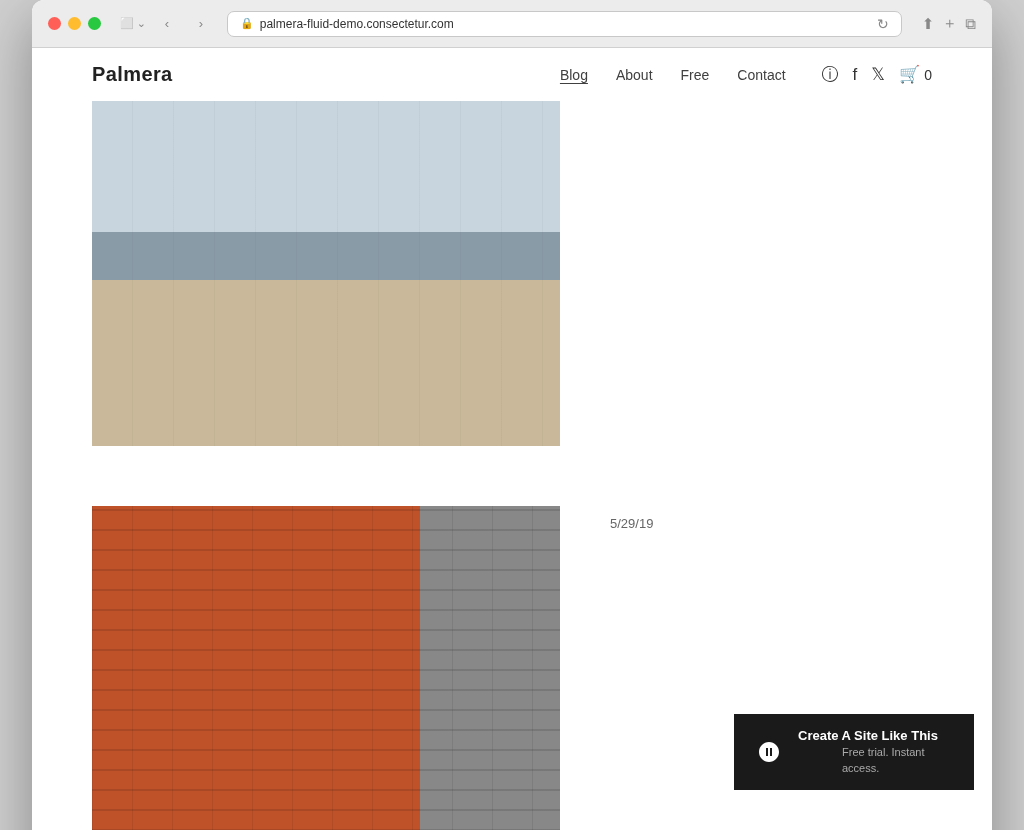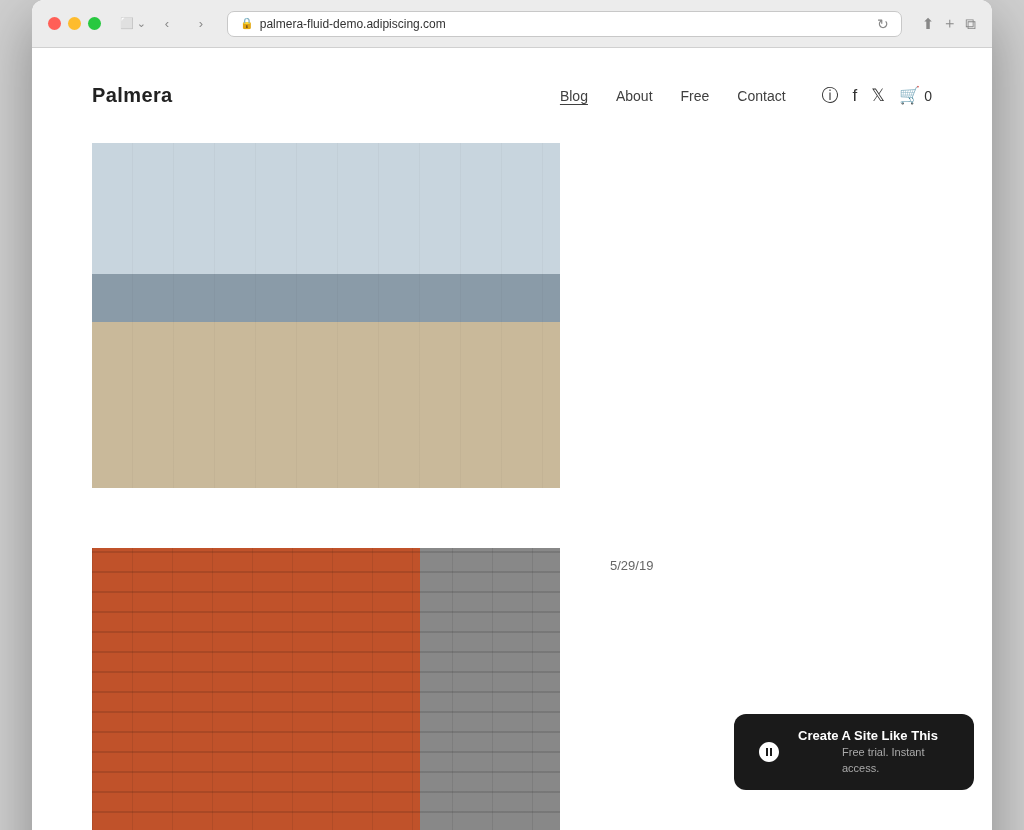--- a/index.html
+++ b/index.html
@@ -120,21 +120,21 @@
     .website {
       background: #ffffff;
       flex: 1;
       overflow: hidden;
     }
 
     
     .site-nav {
       display: flex;
       align-items: center;
-      padding: 36px 60px;
+      padding: 15px 60px;
       justify-content: space-between;
     }
 
     .site-logo {
       font-size: 20px;
       font-weight: 600;
       color: #222;
       letter-spacing: 0.02em;
     }
 
@@ -292,21 +292,21 @@
     }
 
     
     .sq-banner {
       position: fixed;
       bottom: 40px;
       right: 50px;
       background: #1a1a1a;
       color: #ffffff;
       padding: 14px 20px;
-      border-radius: 12px;
+      border-radius: 0;
       display: flex;
       align-items: center;
       gap: 14px;
       z-index: 100;
       width: 240px;
     }
 
     .sq-logo {
       width: 30px;
       height: 30px;
@@ -352,21 +352,21 @@
     </div>
 
     <div class="browser-controls">
       <button class="browser-btn sidebar-toggle">⬜ ⌄</button>
       <button class="browser-btn">‹</button>
       <button class="browser-btn">›</button>
     </div>
 
     <div class="url-bar">
       <span class="lock-icon">🔒</span>
-      <span>palmera-fluid-demo.adipiscing.com</span>
+      <span>palmera-fluid-demo.consectetur.com</span>
       <span class="reload-btn">↻</span>
     </div>
 
     <div class="browser-actions">
       <span class="browser-action-btn">⬆</span>
       <span class="browser-action-btn">＋</span>
       <span class="browser-action-btn">⧉</span>
     </div>
   </div>
 

